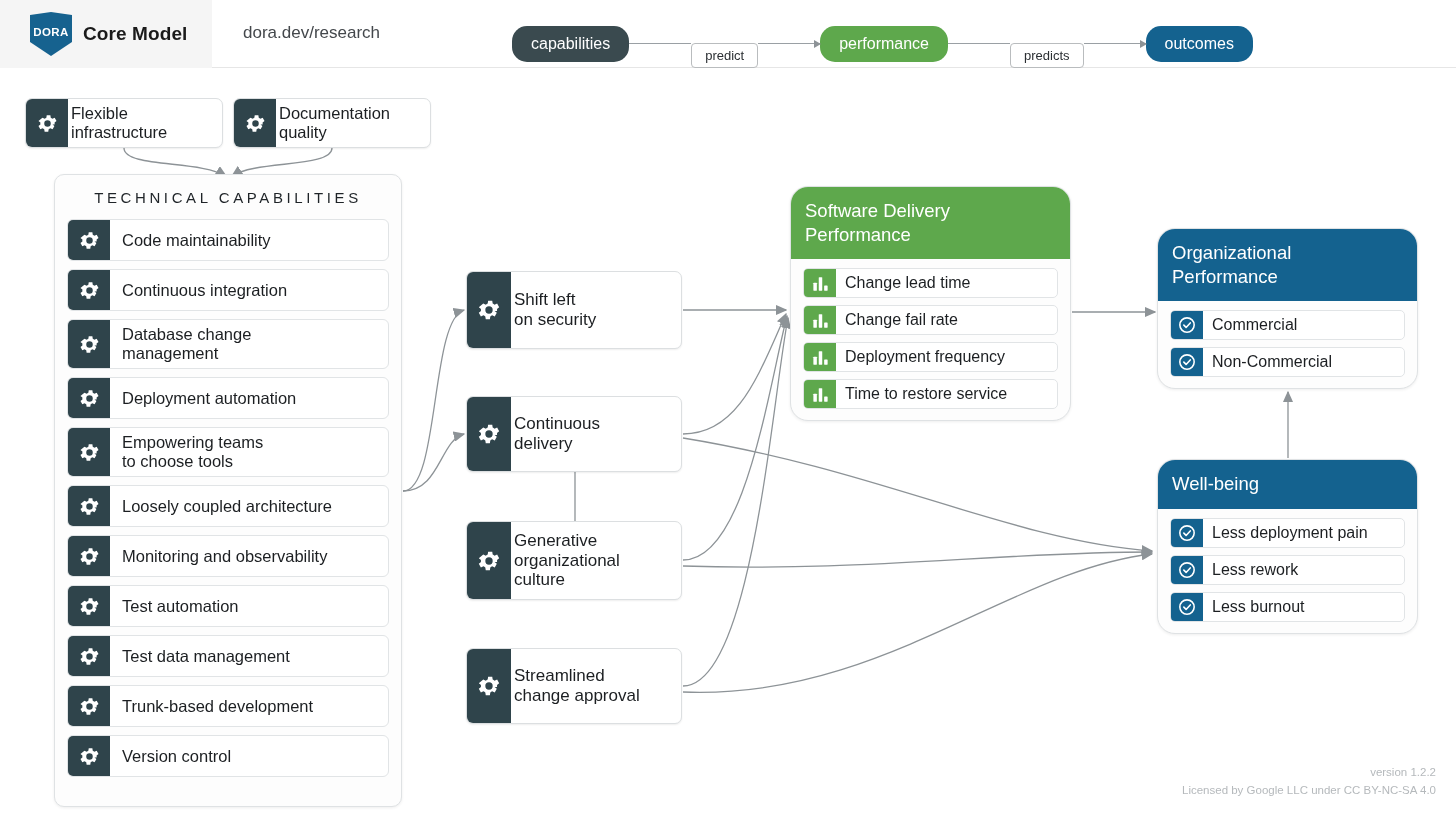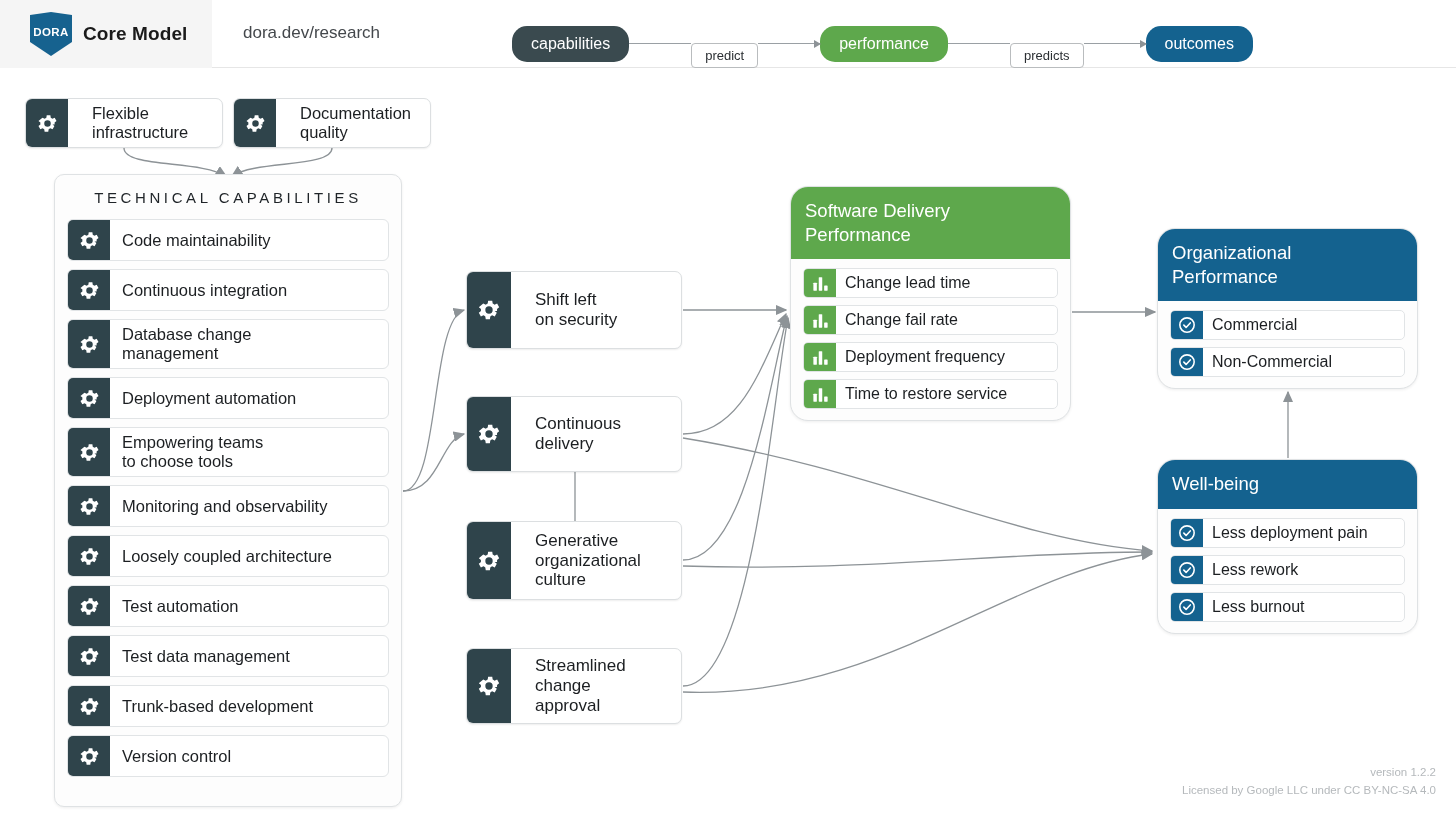--- a/index.html
+++ b/index.html
@@ -56,21 +56,21 @@
     position: absolute; background: #ffffff;
     border: 1px solid #dcdfe1; border-radius: 7px;
     display: flex; align-items: stretch; overflow: hidden;
     box-shadow: 0 1px 2px rgba(0,0,0,.07);
   }
   .gearcard .tab {
     background: #2f444b; display: flex; align-items: center; justify-content: center;
     flex: 0 0 auto;
   }
   .gearcard .lbl {
-    display: flex; align-items: center; padding: 0 24px;
+    display: flex; align-items: center; padding: 0 3px;
     font-size: 16.5px; color: #1c1f22; line-height: 1.17; white-space: pre-line;
   }
 
   
   .topcard { height: 50px; }
   .topcard .tab { width: 42px; }
   
   .midcard { width: 216px; }
   .midcard .tab { width: 44px; }
   .midcard .lbl { font-size: 17px; }
@@ -254,29 +254,29 @@
           </div>
           <div class="lbl">Empowering teams
 to choose tools</div>
         </div>
         <div class="capitem">
           <div class="tab">
             <svg width="23" height="23" viewBox="0 0 24 24" fill="#fff">
               <path d="M19.4 13a7.5 7.5 0 000-2l2-1.6-1.9-3.3-2.4 1a7.6 7.6 0 00-1.7-1l-.4-2.6h-3.8l-.4 2.6c-.6.2-1.2.6-1.7 1l-2.4-1L2.6 9.4 4.6 11a7.5 7.5 0 000 2l-2 1.6 1.9 3.3 2.4-1c.5.4 1.1.8 1.7 1l.4 2.6h3.8l.4-2.6c.6-.2 1.2-.6 1.7-1l2.4 1 1.9-3.3-2-1.6zM12 15.4A3.4 3.4 0 1115.4 12 3.4 3.4 0 0112 15.4z"></path>
             </svg>
           </div>
+          <div class="lbl">Loosely coupled architecture</div>
+        </div>
+        <div class="capitem">
+          <div class="tab">
+            <svg width="23" height="23" viewBox="0 0 24 24" fill="#fff">
+              <path d="M19.4 13a7.5 7.5 0 000-2l2-1.6-1.9-3.3-2.4 1a7.6 7.6 0 00-1.7-1l-.4-2.6h-3.8l-.4 2.6c-.6.2-1.2.6-1.7 1l-2.4-1L2.6 9.4 4.6 11a7.5 7.5 0 000 2l-2 1.6 1.9 3.3 2.4-1c.5.4 1.1.8 1.7 1l.4 2.6h3.8l.4-2.6c.6-.2 1.2-.6 1.7-1l2.4 1 1.9-3.3-2-1.6zM12 15.4A3.4 3.4 0 1115.4 12 3.4 3.4 0 0112 15.4z"></path>
+            </svg>
+          </div>
           <div class="lbl">Monitoring and observability</div>
-        </div>
-        <div class="capitem">
-          <div class="tab">
-            <svg width="23" height="23" viewBox="0 0 24 24" fill="#fff">
-              <path d="M19.4 13a7.5 7.5 0 000-2l2-1.6-1.9-3.3-2.4 1a7.6 7.6 0 00-1.7-1l-.4-2.6h-3.8l-.4 2.6c-.6.2-1.2.6-1.7 1l-2.4-1L2.6 9.4 4.6 11a7.5 7.5 0 000 2l-2 1.6 1.9 3.3 2.4-1c.5.4 1.1.8 1.7 1l.4 2.6h3.8l.4-2.6c.6-.2 1.2-.6 1.7-1l2.4 1 1.9-3.3-2-1.6zM12 15.4A3.4 3.4 0 1115.4 12 3.4 3.4 0 0112 15.4z"></path>
-            </svg>
-          </div>
-          <div class="lbl">Loosely coupled architecture</div>
         </div>
         <div class="capitem">
           <div class="tab">
             <svg width="23" height="23" viewBox="0 0 24 24" fill="#fff">
               <path d="M19.4 13a7.5 7.5 0 000-2l2-1.6-1.9-3.3-2.4 1a7.6 7.6 0 00-1.7-1l-.4-2.6h-3.8l-.4 2.6c-.6.2-1.2.6-1.7 1l-2.4-1L2.6 9.4 4.6 11a7.5 7.5 0 000 2l-2 1.6 1.9 3.3 2.4-1c.5.4 1.1.8 1.7 1l.4 2.6h3.8l.4-2.6c.6-.2 1.2-.6 1.7-1l2.4 1 1.9-3.3-2-1.6zM12 15.4A3.4 3.4 0 1115.4 12 3.4 3.4 0 0112 15.4z"></path>
             </svg>
           </div>
           <div class="lbl">Test automation</div>
         </div>
         <div class="capitem">

